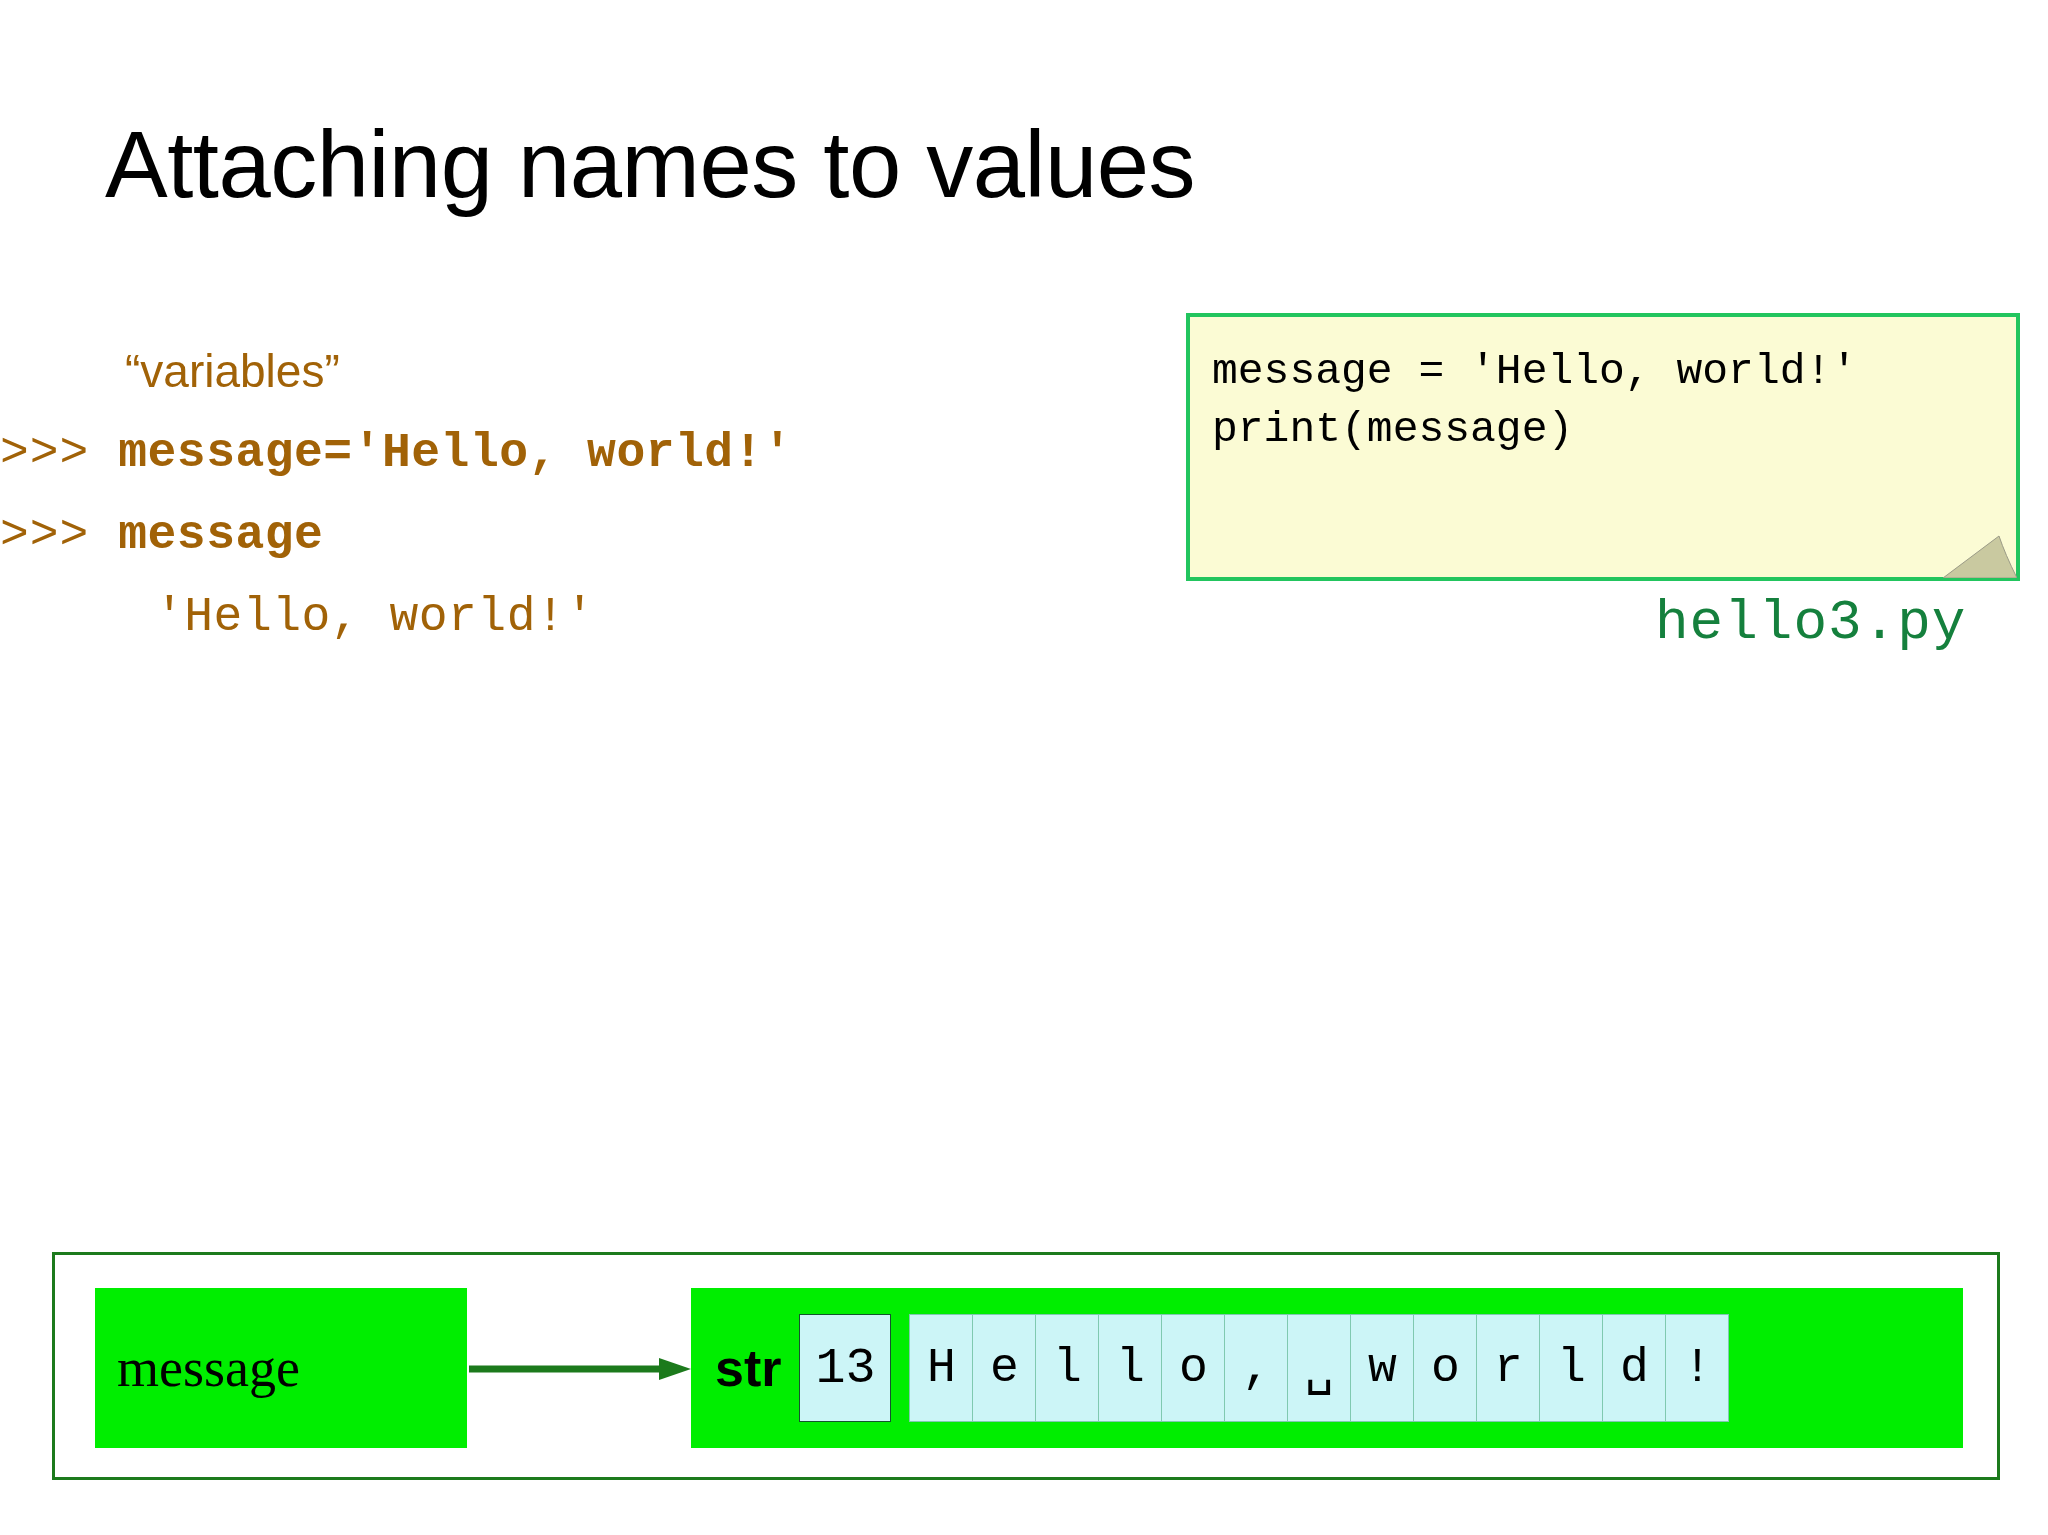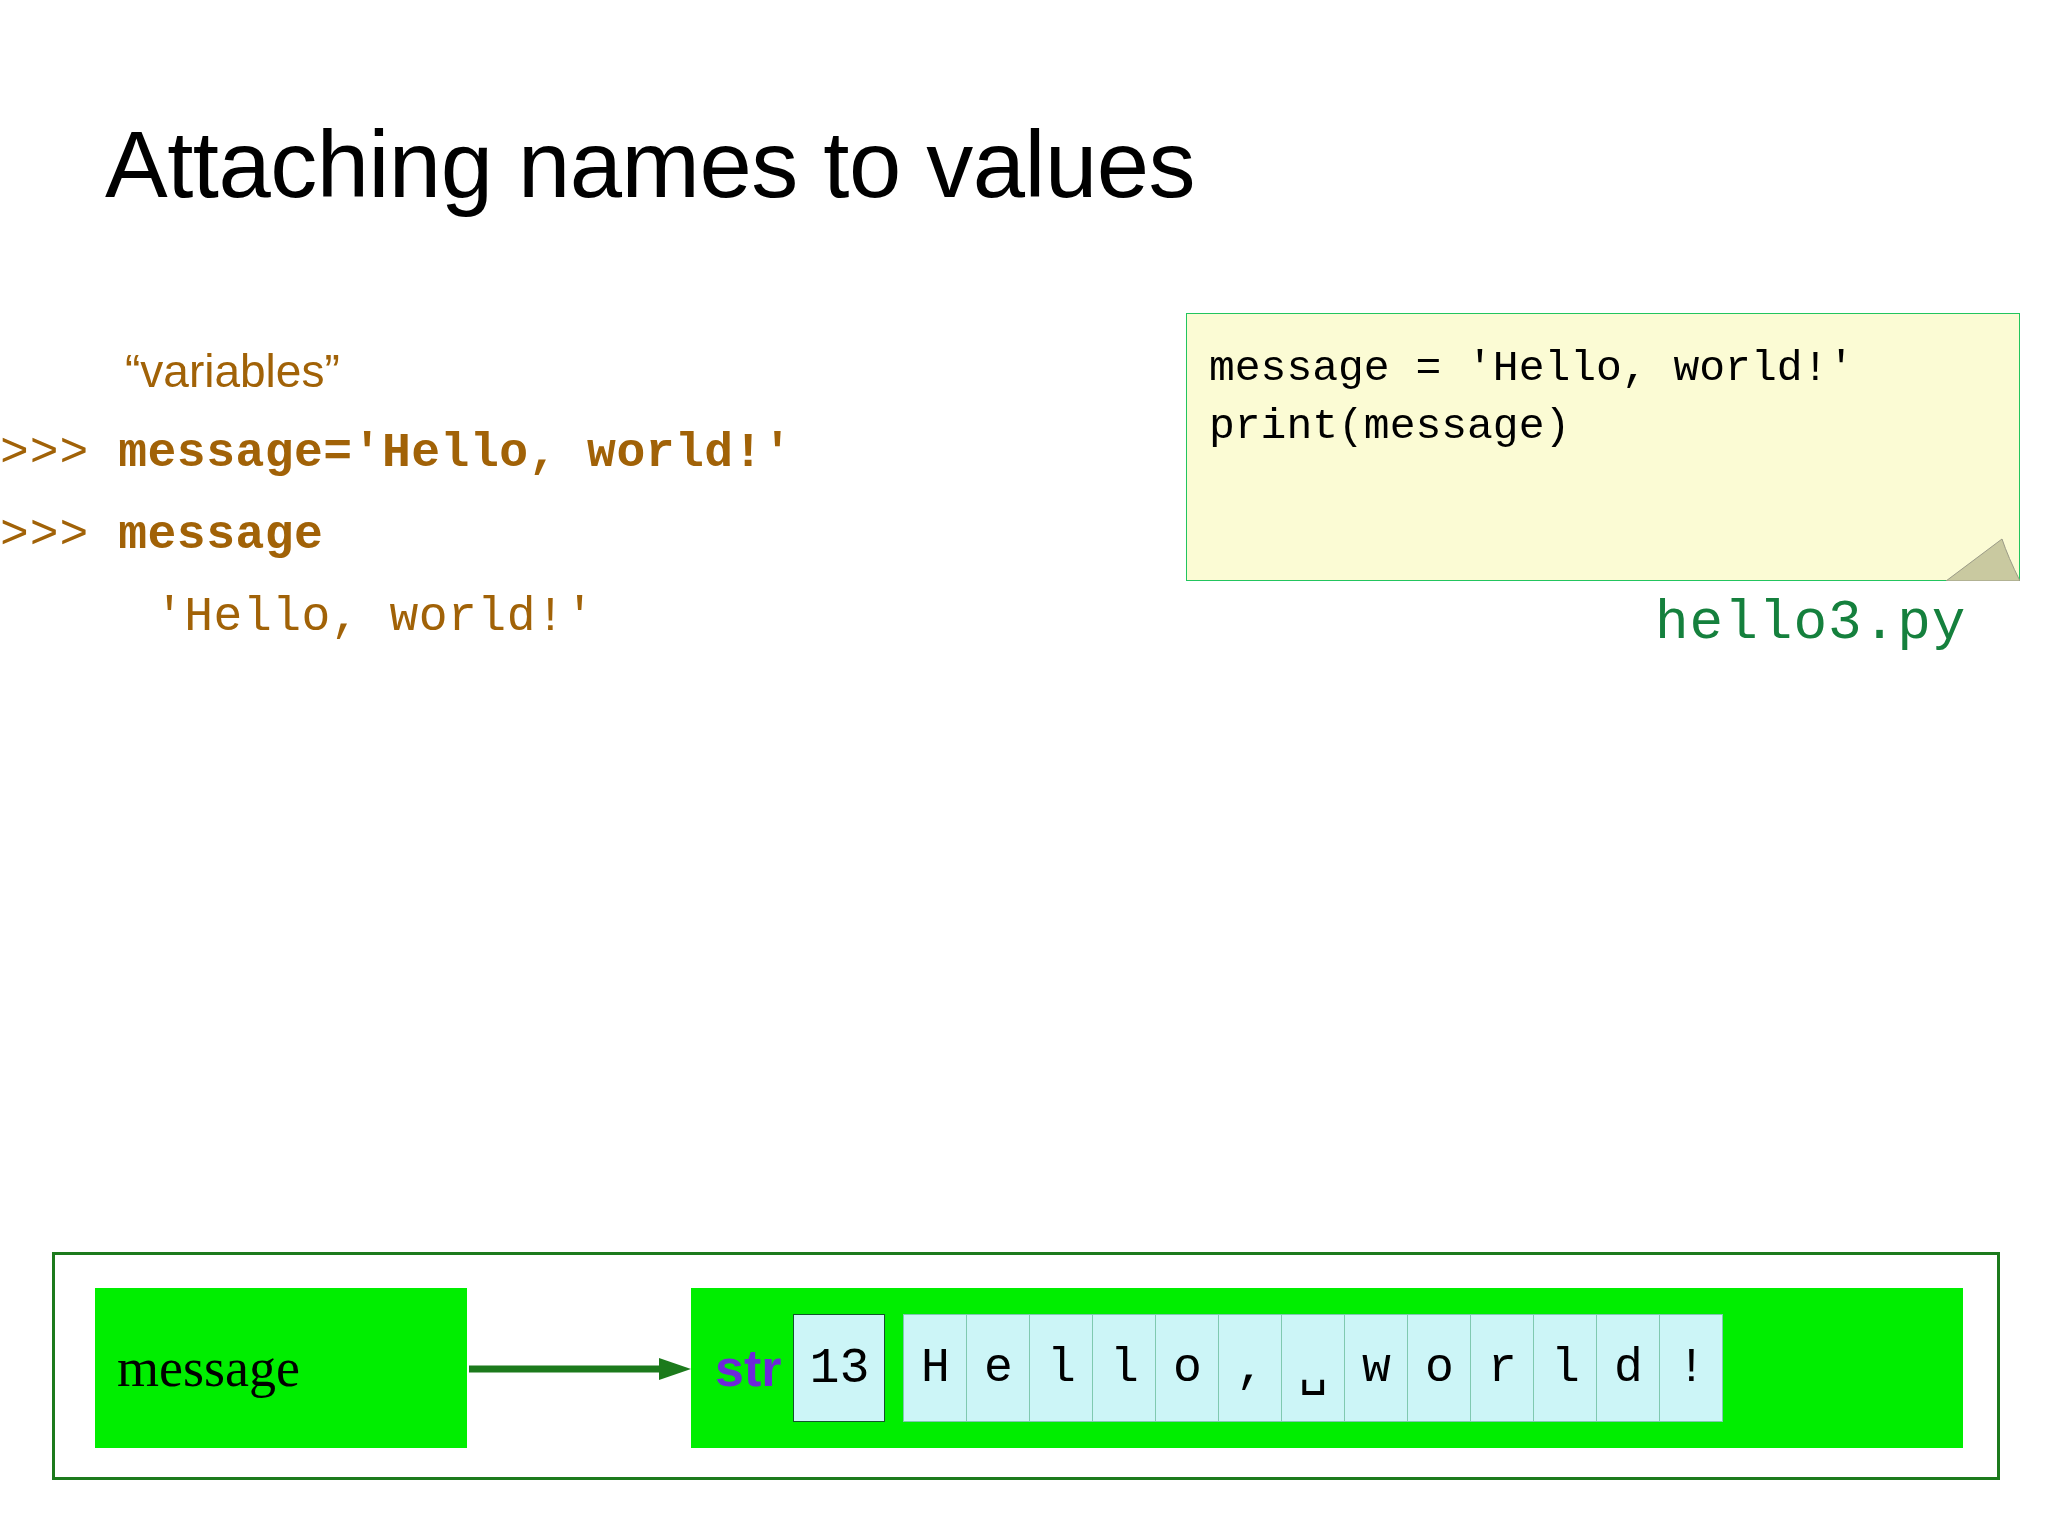--- a/index.html
+++ b/index.html
@@ -71,21 +71,21 @@
   }
 
   
   #sticky-note {
     position: absolute;
     left: 1186px;
     top: 313px;
     width: 834px;
     height: 268px;
     background: #fbfbd4;
-    border: 1px solid #22c55e;
+    border: 4px solid #22c55e;
     box-sizing: border-box;
   }
   #sticky-code {
     padding: 26px 0 0 22px;
     font-family: "Liberation Mono", monospace;
     font-size: 43px;
     line-height: 58px;
     white-space: pre;
     color: #000000;
   }
@@ -153,25 +153,25 @@
     left: 636px;
     top: 33px;
     width: 1272px;
     height: 160px;
     background: #00ee00;
     display: flex;
     align-items: center;
   }
   #type-label {
     padding-left: 24px;
-    padding-right: 10px;
+    padding-right: 16px;
     font-family: "Liberation Sans", sans-serif;
     font-weight: 700;
     font-size: 52px;
-    color: #6d28d9;
+    color: #000000;
     white-space: nowrap;
   }
   #length-cell {
     width: 92px;
     height: 108px;
     background: #ccf5f7;
     border: 1px solid #14532d;
     box-sizing: border-box;
     display: flex;
     align-items: center;

